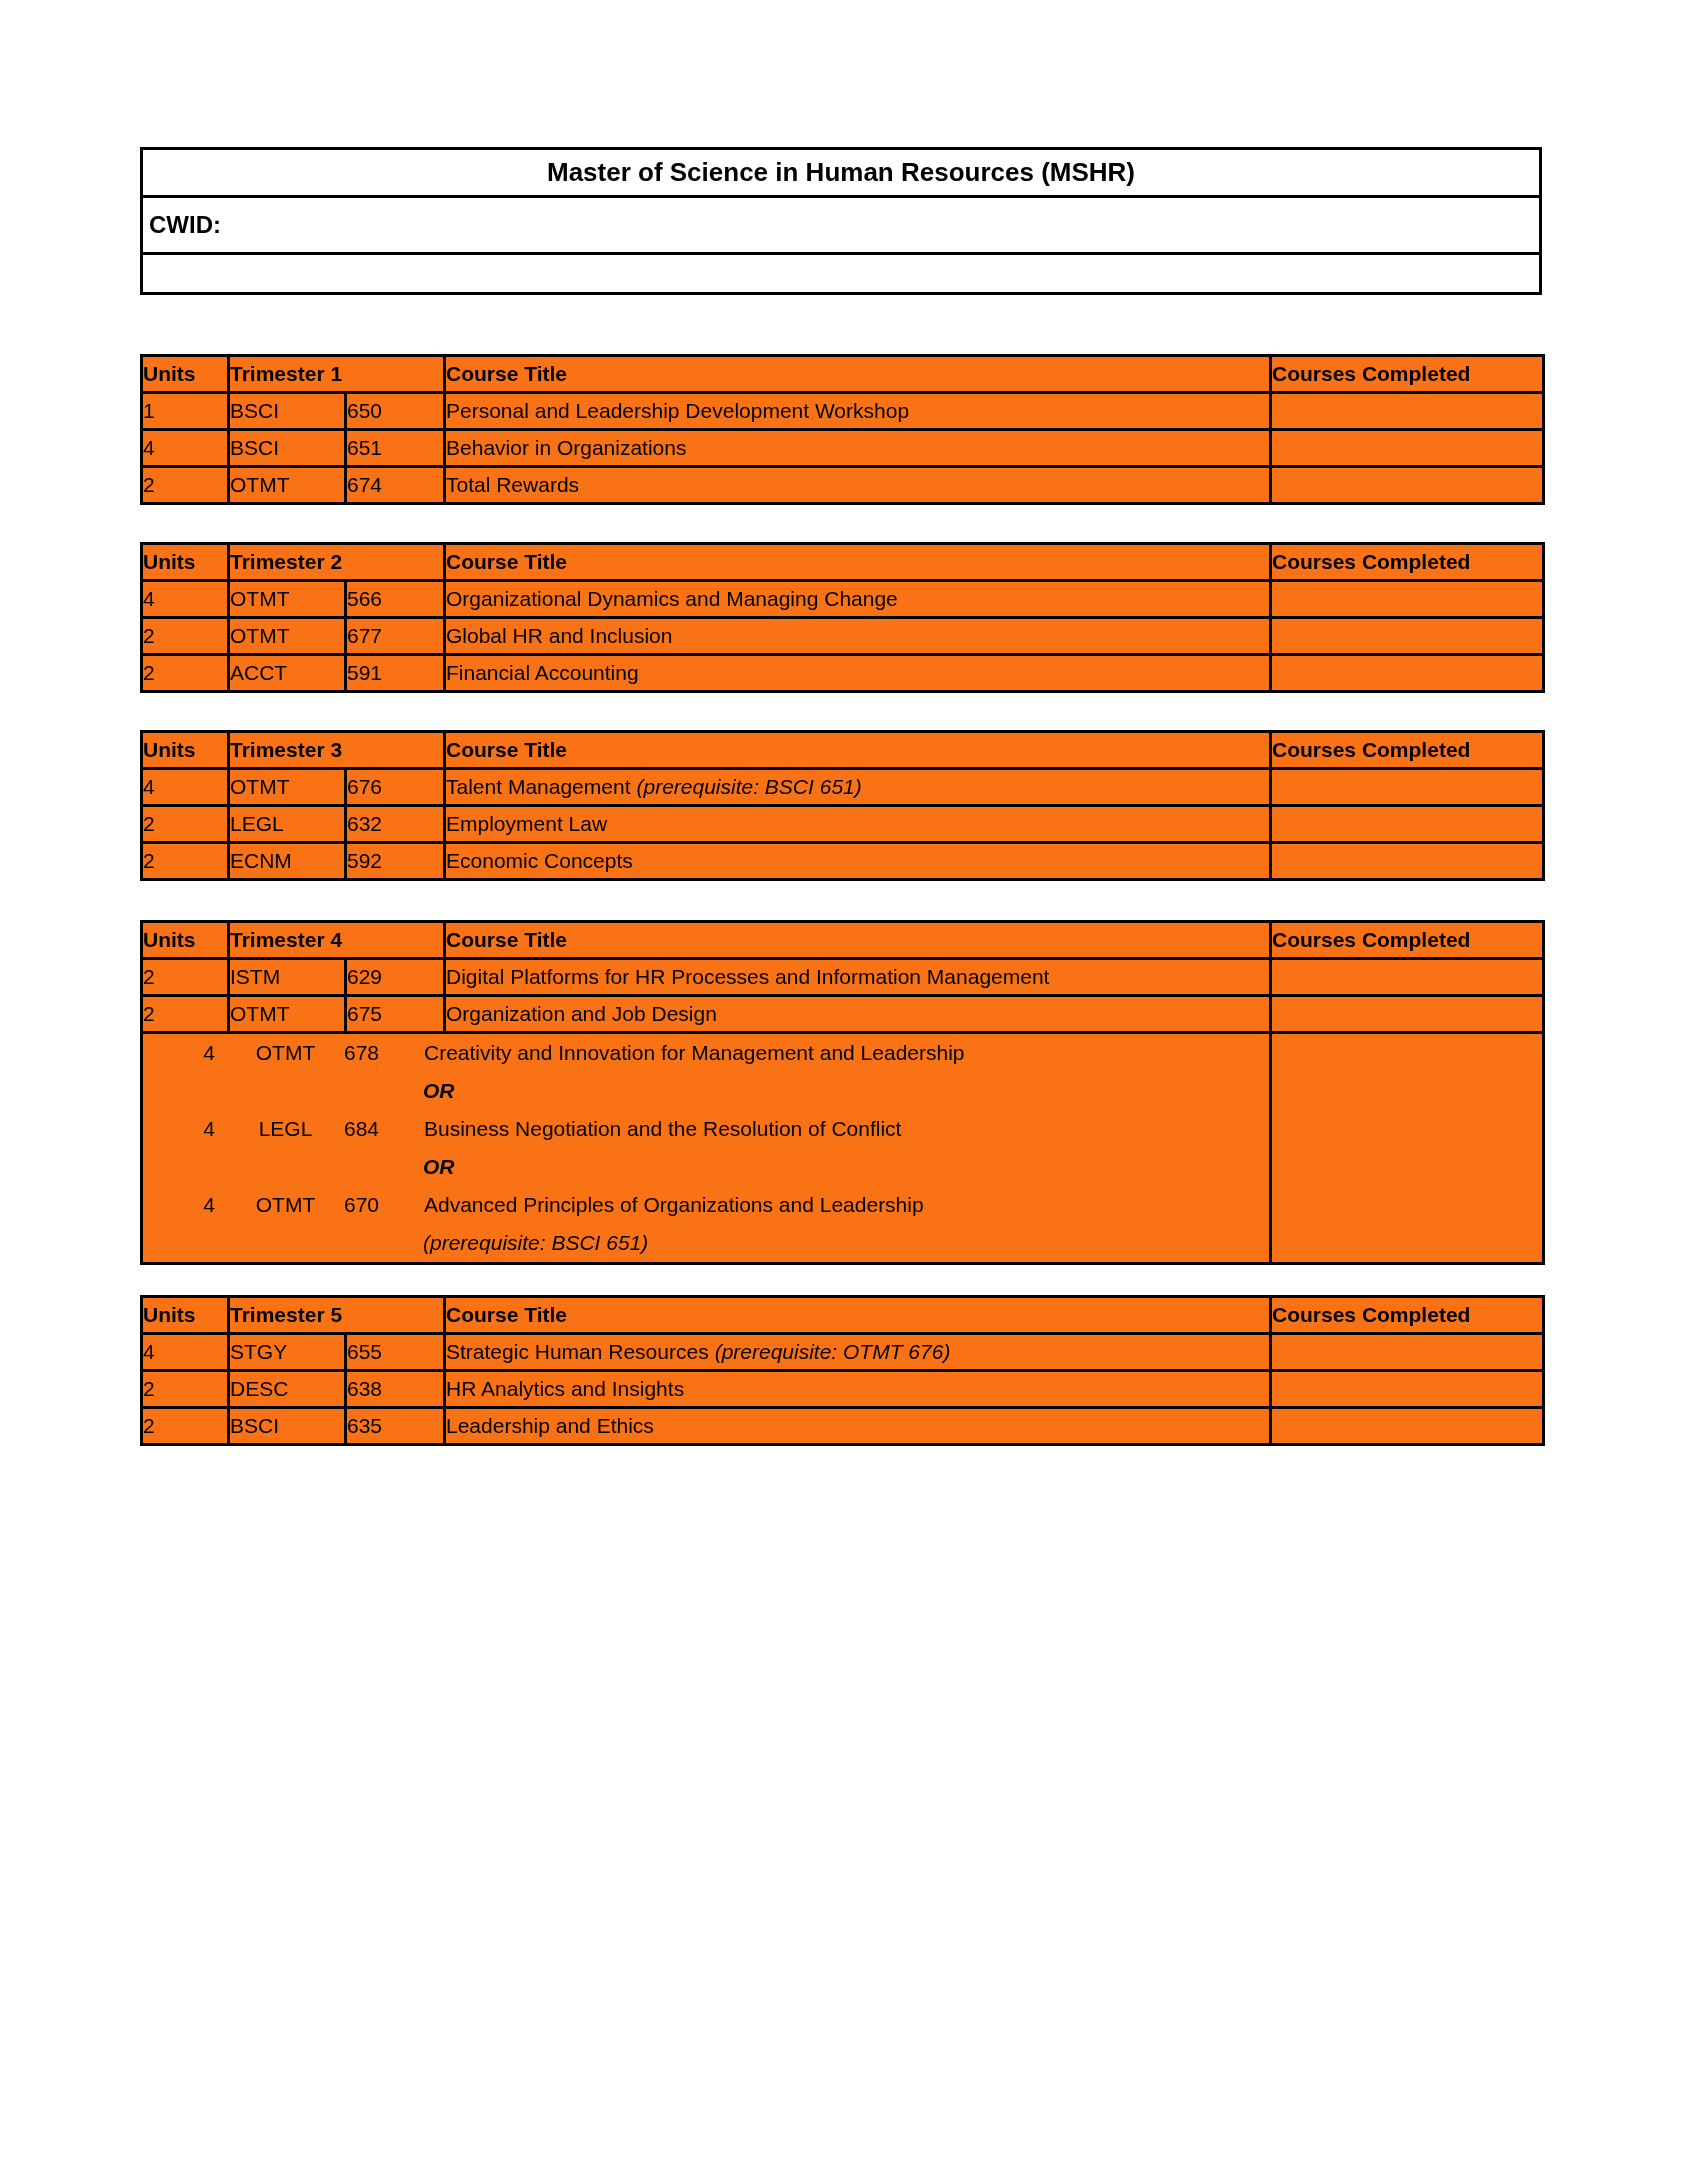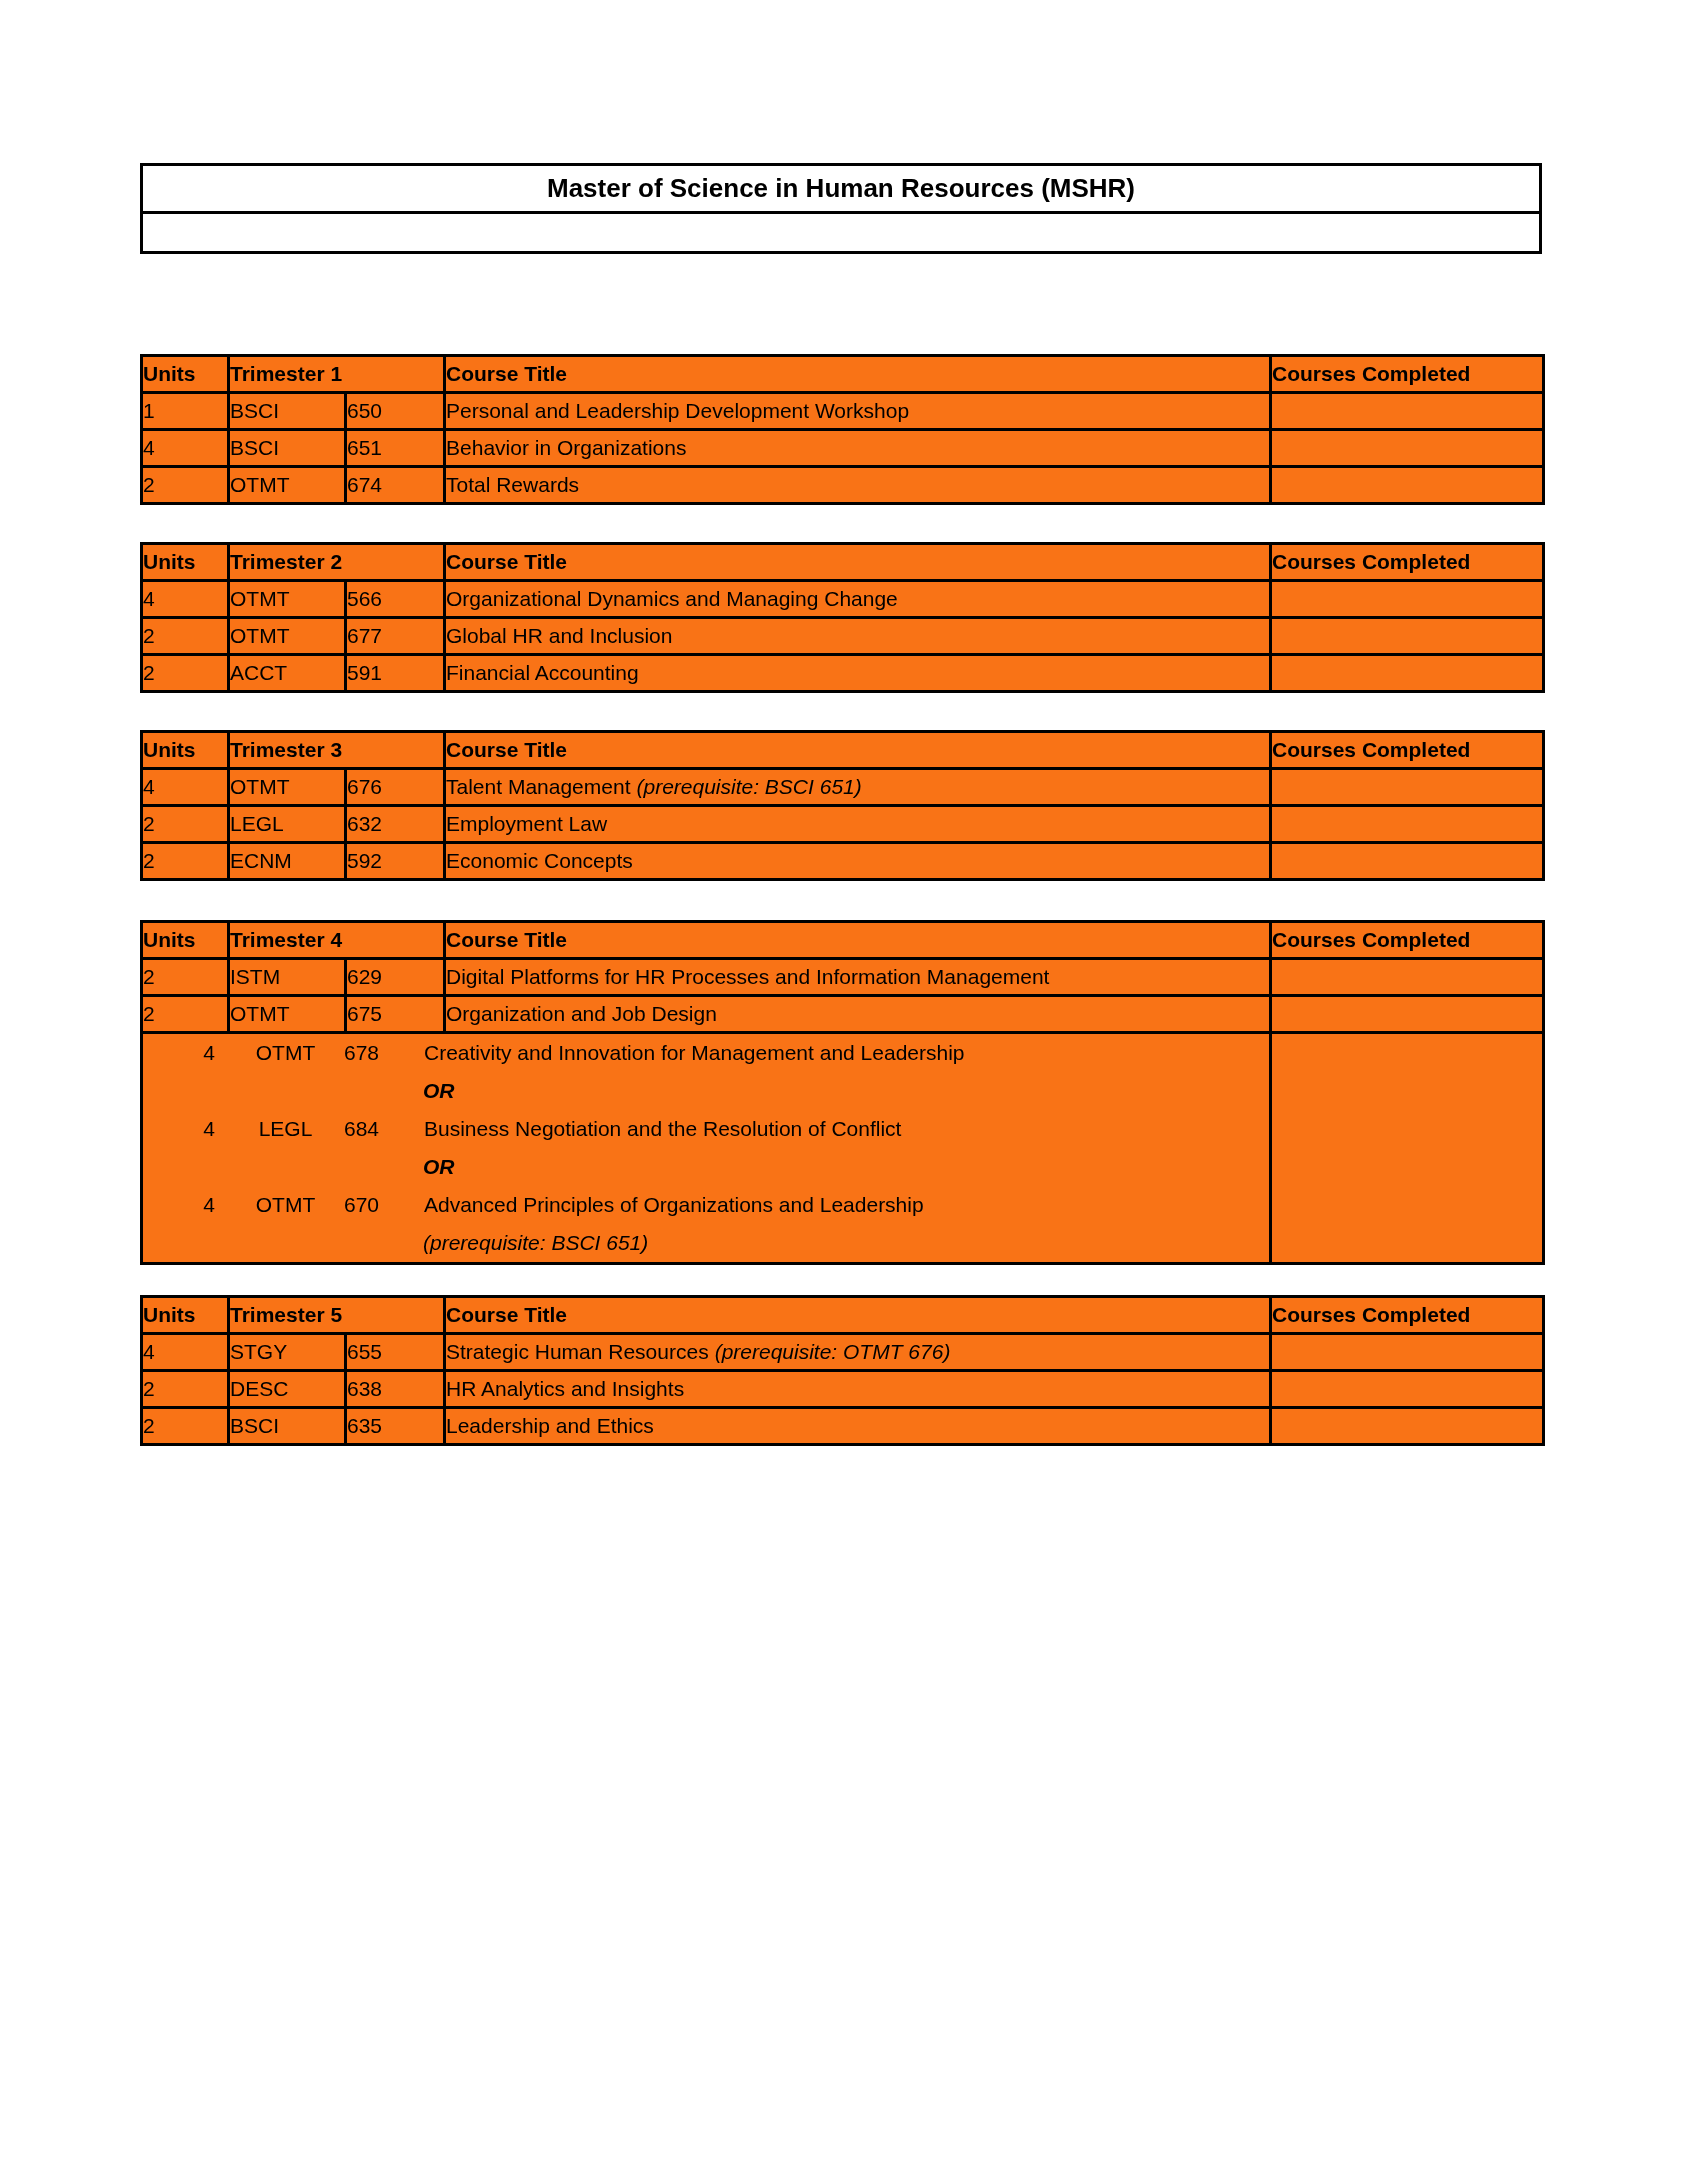--- a/index.html
+++ b/index.html
@@ -8,21 +8,21 @@
     font-family:"Liberation Sans",sans-serif;color:#000000;
     -webkit-font-smoothing:antialiased;
   }
   .abs{position:absolute;}
   
   #top-block{left:140px;top:147px;width:1402px;}
   .toprow{
     box-sizing:border-box;border:3px solid #000;background:#fff;
     display:flex;align-items:center;margin-top:-3px;
   }
-  .toprow:first-child{margin-top:16px;}
+  .toprow:first-child{margin-top:0;}
   #title-row{height:51px;justify-content:center;}
   #title-row .t{font-size:26px;font-weight:bold;}
   .label-row{height:60px;}
   .label-row .lbl{font-size:24px;font-weight:bold;padding-left:6px;white-space:nowrap;}
   .label-row .fill{flex:1;height:100%;}
   #spacer-row{height:43px;}
   
   table.tri{
     border-collapse:collapse;table-layout:fixed;width:1402px;background:#f97316;
   }
@@ -58,20 +58,24 @@
   #tbl-4{left:140px;top:920px;}
   #tbl-5{left:140px;top:1295px;}
 </style>
 </head>
 <body>
 
 <div id="top-block" class="abs">
   <div class="toprow" id="title-row">
     <span class="t">Master of Science in Human Resources (MSHR)</span>
   </div>
+  <div class="toprow label-row">
+    <span class="lbl">CWID:</span>
+    <span class="fill"></span>
+  </div>
   <div class="toprow" id="spacer-row"></div>
 </div>
 
 <table class="tri abs" id="tbl-1">
   <colgroup>
       <col style="width:87px">
       <col style="width:117px">
       <col style="width:99px">
       <col style="width:826px">
       <col style="width:273px">

